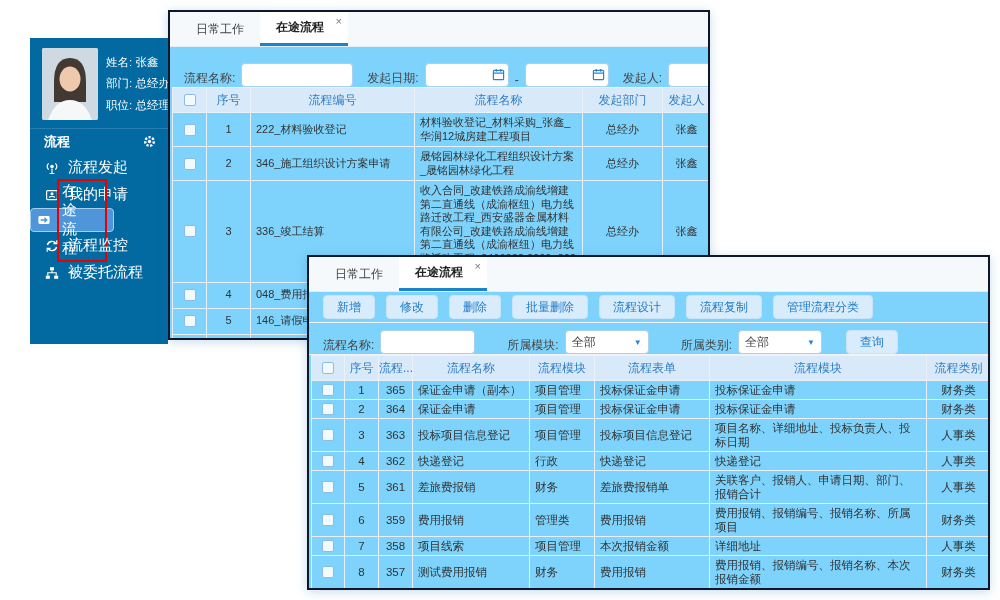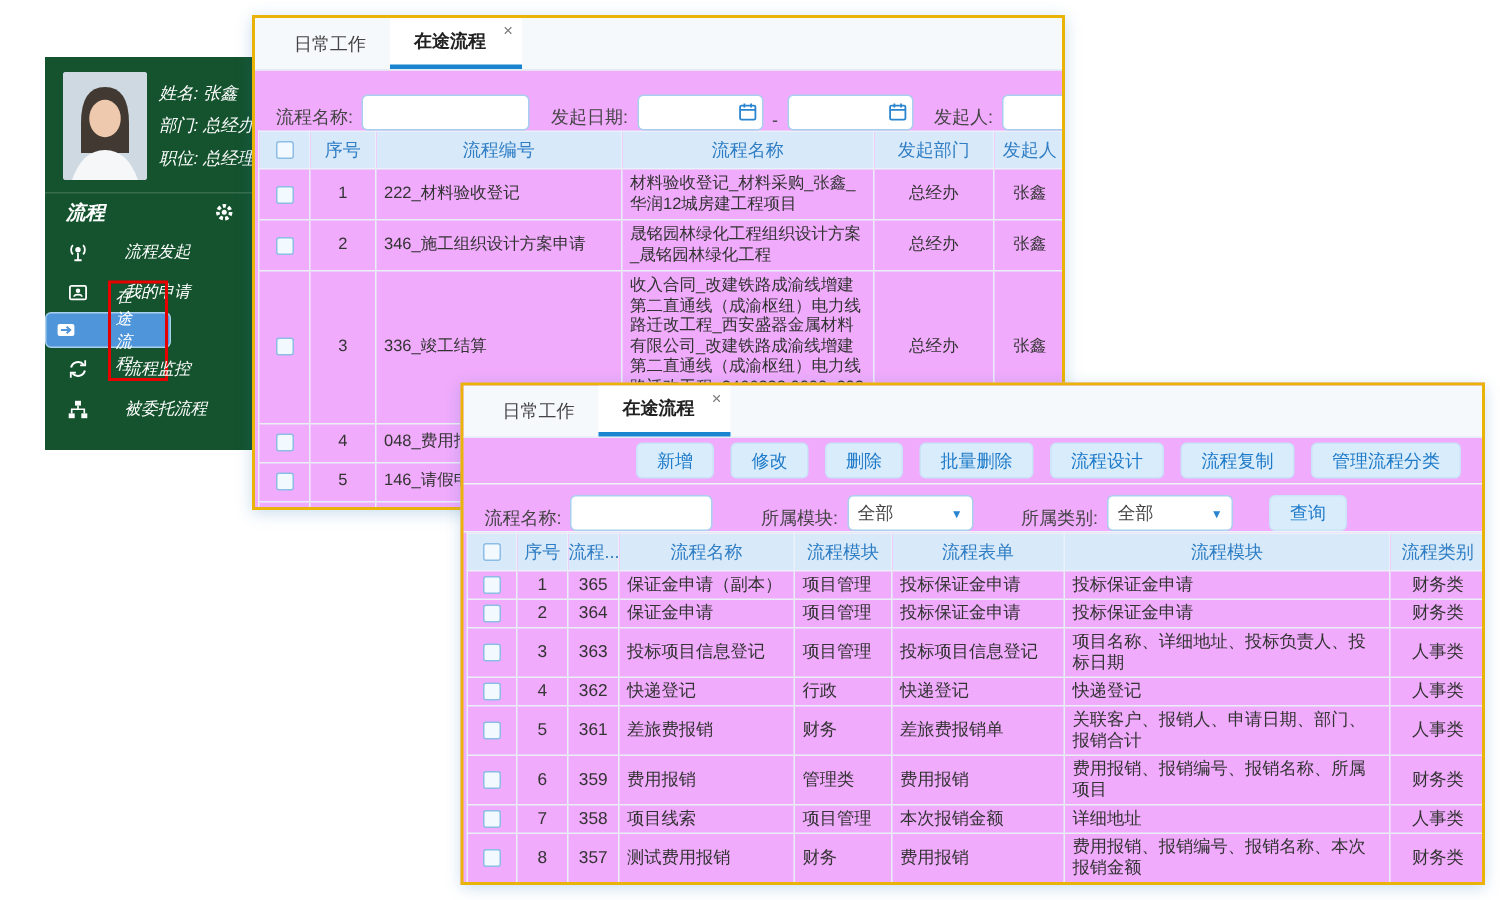--- a/index.html
+++ b/index.html
@@ -1,51 +1,51 @@
 <!DOCTYPE html>
 <html><head>
 <meta charset="utf-8">
 <style>
   * { margin:0; padding:0; box-sizing:border-box; }
   html,body { width:1000px; height:600px; background:#ffffff; font-family:"Liberation Sans","DejaVu Sans",sans-serif; font-size:12px; color:#333; overflow:hidden; }
   .stage { position:relative; width:1000px; height:600px; }
 
   
-  .sidebar { position:absolute; left:30px; top:38px; width:138px; height:262px; background:#14532d; color:#fff; z-index:1;font-style:italic; }
+  .sidebar { position:absolute; left:30px; top:38px; width:138px; height:306px; background:#0369a1; color:#fff; z-index:1; }
   .profile { display:flex; padding:10px 6px 8px 12px; gap:8px; }
   .avatar { width:56px; height:72px; flex:0 0 56px; border-radius:2px; overflow:hidden; background:#cfd9e2; }
   .pinfo { display:flex; flex-direction:column; justify-content:space-around; font-size:11.5px; padding:4px 0; white-space:nowrap; }
   .sec-head { display:flex; align-items:center; justify-content:space-between; padding:0 12px 0 14px; height:26px; font-weight:bold; font-size:13px; border-top:1px solid rgba(255,255,255,0.15); }
   .menu { }
-  .mi { display:flex; align-items:center; gap:24px; height:27px; padding-left:15px; font-size:11px; cursor:pointer; }
+  .mi { display:flex; align-items:center; gap:9px; height:27px; padding-left:15px; font-size:15px; cursor:pointer; }
   .mi.sel { background:#4e95d9; }
   .mi .ic { width:14px; height:14px; flex:0 0 14px; }
   .ann { border:2px solid #e60000; padding:1px 22px 2px 3px; margin-left:-3px; }
 
   
-  .panel { position:absolute; background:#f0abfc; border:2px solid #eab308; box-shadow:0 2px 10px rgba(40,120,180,0.25); }
+  .panel { position:absolute; background:#7dd3fc; border:2px solid #0f172a; box-shadow:0 2px 10px rgba(40,120,180,0.25); }
   #panel1 { left:168px; top:10px; width:542px; height:330px; z-index:2; overflow:hidden; }
   #panel2 { left:307px; top:255px; width:683px; height:335px; z-index:3; overflow:hidden; }
 
   .tabbar { display:flex; align-items:stretch; height:35px; background:#f6f9fc; border-bottom:1px solid #e4edf4; padding-left:10px; }
   .tab { display:flex; align-items:center; padding:0 16px; color:#444; position:relative; cursor:pointer; }
   .tab.active { background:#fff; color:#222; font-weight:bold; border-bottom:3px solid #1b84d0; padding-right:24px; }
   .tab .x { position:absolute; top:3px; right:6px; font-size:11px; font-weight:normal; color:#777; cursor:pointer; }
 
   .frow { display:flex; align-items:flex-end; padding:0 14px; gap:6px; color:#444; }
   #panel1 .frow { height:40px; }
   #panel2 .frow { height:32px; border-bottom:1px solid #f0f4f8; }
   .ti { height:24px; border:1px solid #a9cfee; border-radius:4px; background:#fff; outline:none; padding:0 5px; font-family:inherit; font-size:12px; }
   .dwrap { position:relative; }
   .dwrap .ti { width:84px; padding-right:20px; }
   .dwrap svg { position:absolute; right:4px; top:5px; }
   .sel { width:84px; height:24px; border:1px solid #a9cfee; border-radius:4px; background:#fff; display:flex; align-items:center; justify-content:space-between; padding:0 6px; cursor:pointer; }
   .sel .arr { color:#2a85d0; font-size:8px; }
   .btn { background:#d9ecfb; color:#1f7bc9; border:1px solid #c9e3f7; border-radius:4px; height:24px; padding:0 13px; font-size:12px; font-family:inherit; cursor:pointer; white-space:nowrap; }
-  .btnrow { display:flex; align-items:center; gap:11px; height:31px; padding:0 14px; border-bottom:1px solid #f0f4f8;justify-content:flex-end; }
+  .btnrow { display:flex; align-items:center; gap:11px; height:31px; padding:0 14px; border-bottom:1px solid #f0f4f8; }
 
   table.tbl { border-collapse:collapse; table-layout:fixed; margin:0 2px; width:calc(100% - 4px); }
   .tbl th { background:#d8eafa; color:#2f7dc4; font-weight:normal; height:25px; border:1px solid #eaf1f8; font-size:12px; overflow:hidden; white-space:nowrap; }
   .tbl td { border:1px solid #e9eff5; padding:3px 5px; text-align:center; font-size:11px; line-height:13.5px; word-break:break-all; overflow:hidden; }
   #panel2 .tbl td { font-size:11.5px; padding:2px 5px; line-height:14px; }
   .tbl td.al, .tbl th.al { text-align:left; }
   .cbx { width:12px; height:12px; border:1px solid #8cbde6; border-radius:2px; background:#f2f9ff; margin:0 auto; cursor:pointer; }
 
   .lbl { white-space:nowrap; }
 </style>

